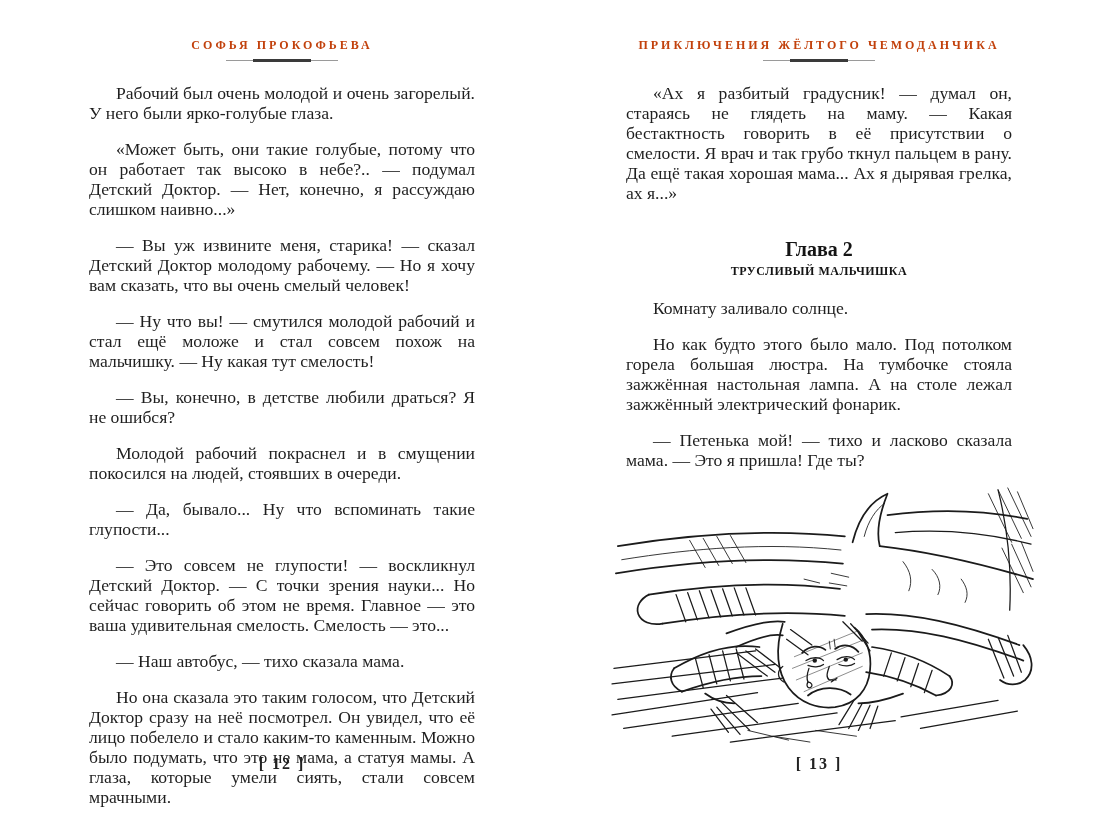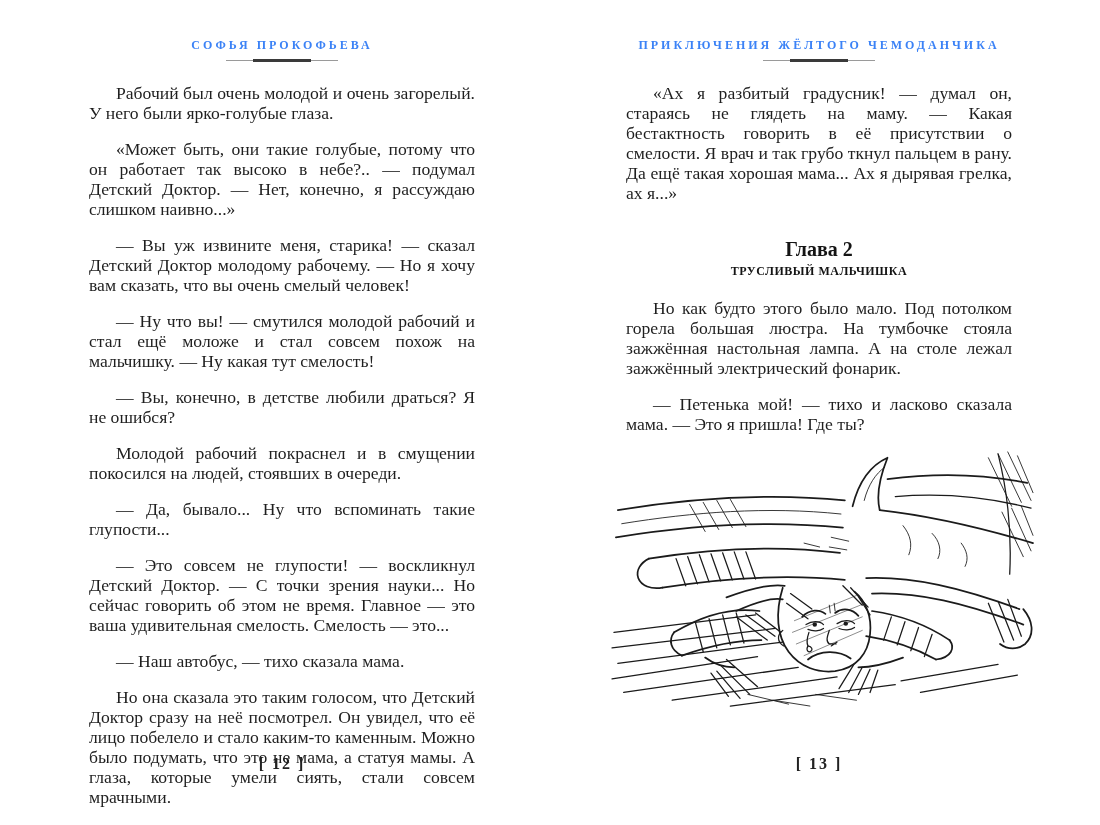--- a/index.html
+++ b/index.html
@@ -6,21 +6,21 @@
   body{
     width:1100px;height:825px;position:relative;background:#ffffff;
     font-family:"Liberation Serif","DejaVu Serif",serif;color:#1f1f1f;
     overflow:hidden;
   }
   .page{position:absolute;top:38px;width:418px;}
   .page-left{left:73px;}
   .page-right{left:610px;}
   .running-head{
     text-align:center;font-size:12px;font-weight:bold;letter-spacing:3px;
-    color:#3b82f6;line-height:14px;white-space:nowrap;
+    color:#c2410c;line-height:14px;white-space:nowrap;
   }
   .head-rule{width:112px;height:3px;margin:7px auto 0;position:relative;}
   .head-rule::before{content:"";position:absolute;left:0;right:0;top:1px;height:1px;background:#9a9a9a;}
   .head-rule::after{content:"";position:absolute;left:27px;right:27px;top:0;height:3px;background:#3a3a3a;}
   .body-text{margin-top:21px;font-size:17.6px;line-height:20px;text-align:justify;}
   .body-text p{margin:16px;text-indent:27px;}
   .chapter{margin:35px 0 13px;text-align:center;font-weight:bold;color:#141414;}
   .chapter-label{font-size:20px;line-height:22px;}
   .chapter-title{font-size:12px;line-height:22px;letter-spacing:0.5px;}
   .pagenum{
@@ -58,20 +58,21 @@
 
 <div class="page page-right">
   <div class="running-head">ПРИКЛЮЧЕНИЯ ЖЁЛТОГО ЧЕМОДАНЧИКА</div>
   <div class="head-rule"></div>
   <div class="body-text">
     <p>«Ах я разбитый градусник! — думал он, стараясь не глядеть на маму. — Какая бестактность говорить в её присутствии о смелости. Я врач и так грубо ткнул пальцем в рану. Да ещё такая хорошая мама... Ах я дырявая грелка, ах я...»</p>
     <div class="chapter">
       <div class="chapter-label">Глава 2</div>
       <div class="chapter-title">ТРУСЛИВЫЙ МАЛЬЧИШКА</div>
     </div>
+    <p>Комнату заливало солнце.</p>
     <p>Но как будто этого было мало. Под потолком горела большая люстра. На тумбочке стояла зажжённая настольная лампа. А на столе лежал зажжённый электрический фонарик.</p>
     <p>— Петенька мой! — тихо и ласково сказала мама. — Это я пришла! Где ты?</p>
   </div>
 
   <svg class="illustration" viewBox="0 0 435 266" xmlns="http://www.w3.org/2000/svg" aria-hidden="true">
 
     <path class="ill-mid" d="M2,188 L148,170 M0,204 L168,184 M6,220 L176,198 M0,236 L150,213 M12,250 L192,224 M62,258 L232,234 M122,264 L292,242 M298,238 L398,221 M318,250 L418,232"></path>
 
     <path class="ill-main" d="M6,62 C80,50 160,44 240,52"></path>
     <path class="ill-main" d="M4,90 C78,78 158,72 238,80"></path>

